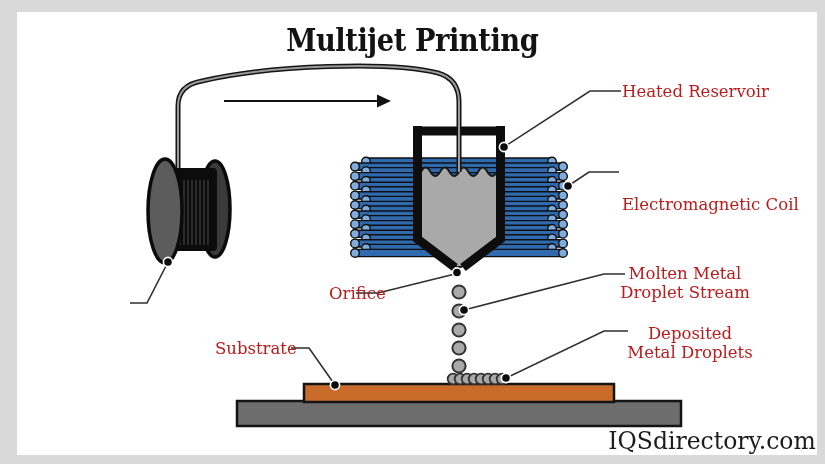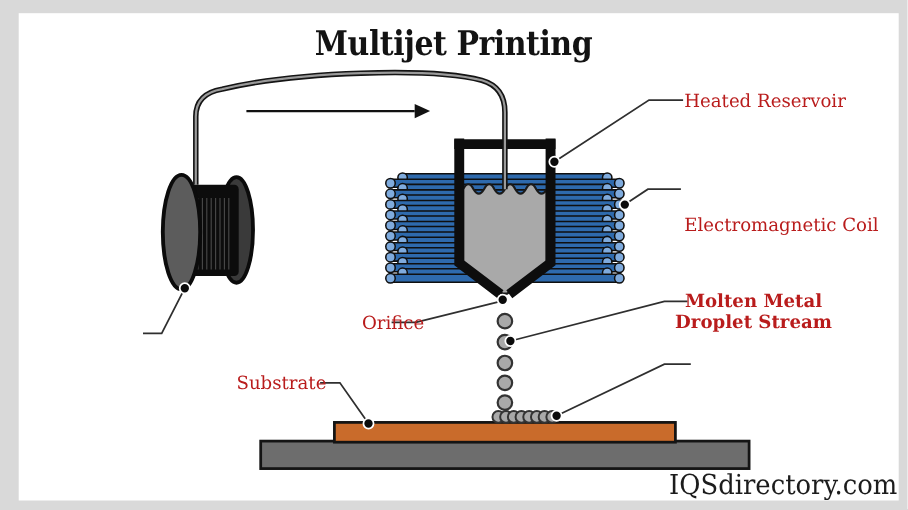--- a/index.html
+++ b/index.html
@@ -152,19 +152,21 @@
       <circle cx="457" cy="272.5" r="4.6"></circle>
       <circle cx="335" cy="385" r="4.6"></circle>
       <circle cx="168" cy="262" r="4.6"></circle>
     </g>
   </svg>
 
   <div class="title"><span>Multijet Printing</span></div>
 
   <div class="lbl" style="left:622px;top:82px;">Heated Reservoir</div>
   <div class="lbl" style="left:622px;top:163px;margin-top:32px;">Electromagnetic Coil</div>
-  <div class="lbl center" style="left:612px;top:264px;width:146px;font-weight:bold;">Molten Metal
+  <div class="lbl center" style="left:612px;top:264px;width:146px;">Molten Metal
 Droplet Stream</div>
+  <div class="lbl center" style="left:617px;top:324px;width:146px;">Deposited
+Metal Droplets</div>
   <div class="lbl" style="left:301px;top:284px;margin-left:28px;">Orifice</div>
   <div class="lbl" style="left:215px;top:339px;">Substrate</div>
 
   <div class="watermark">IQSdirectory.com</div>
 </div>
 
 </body></html>

